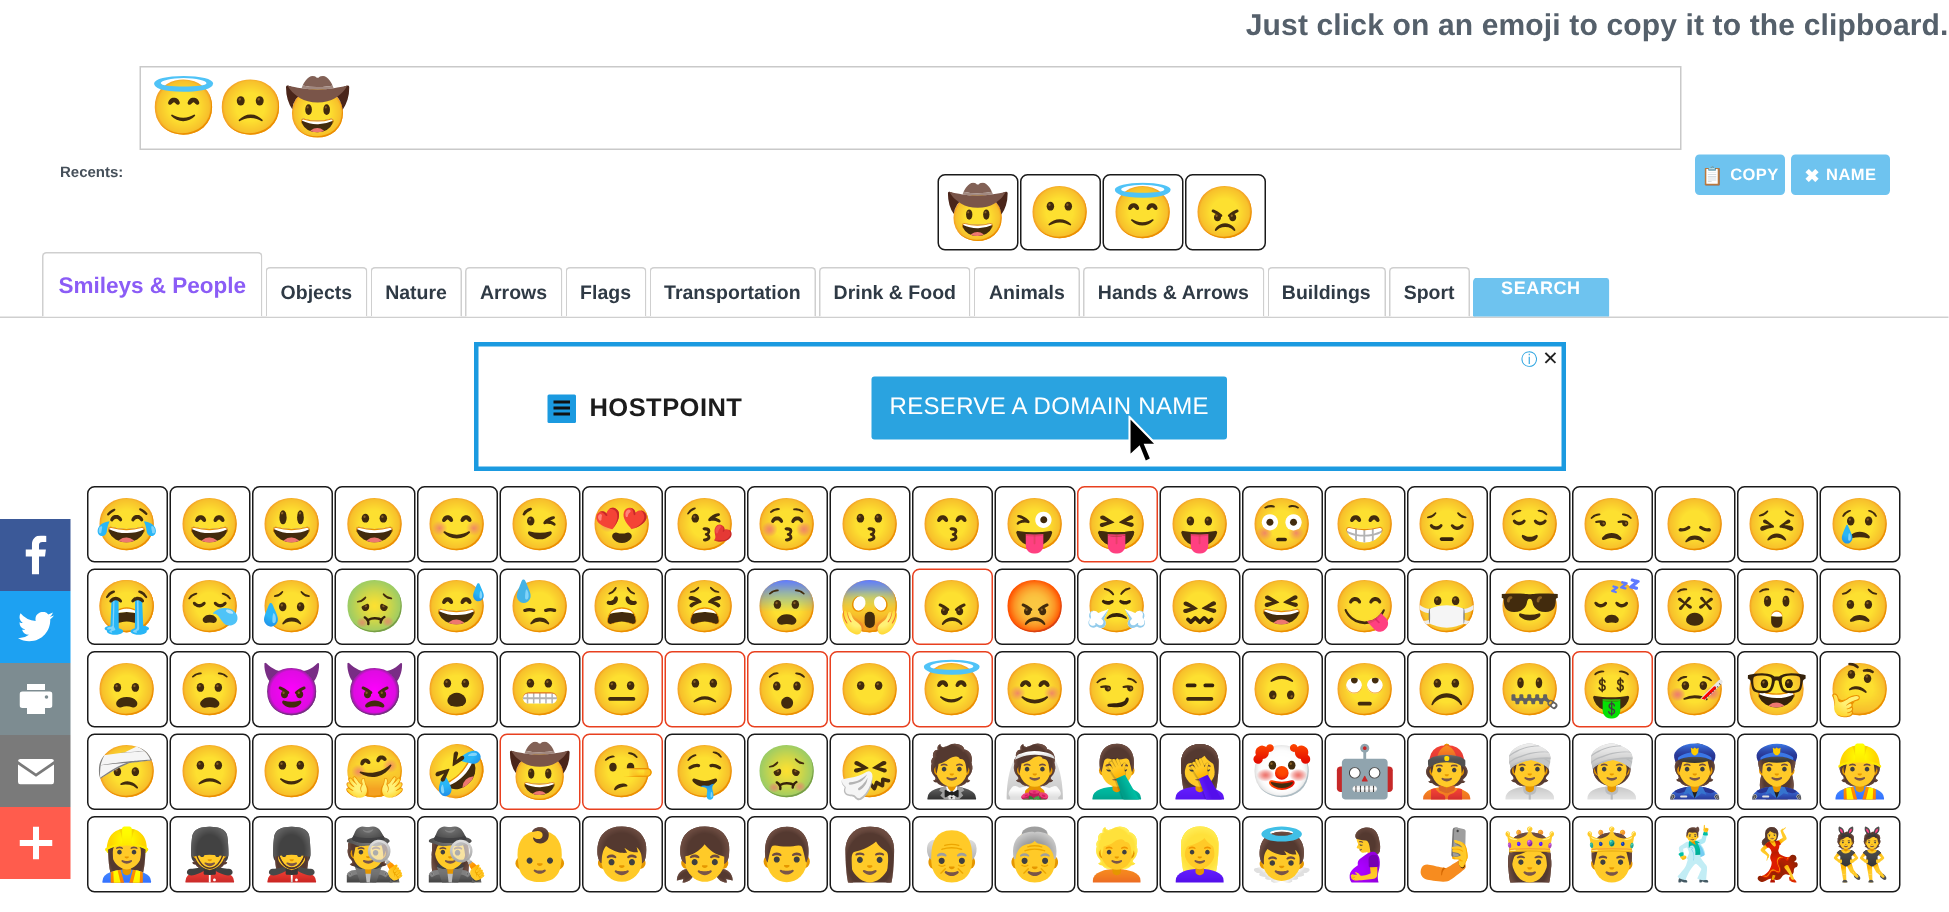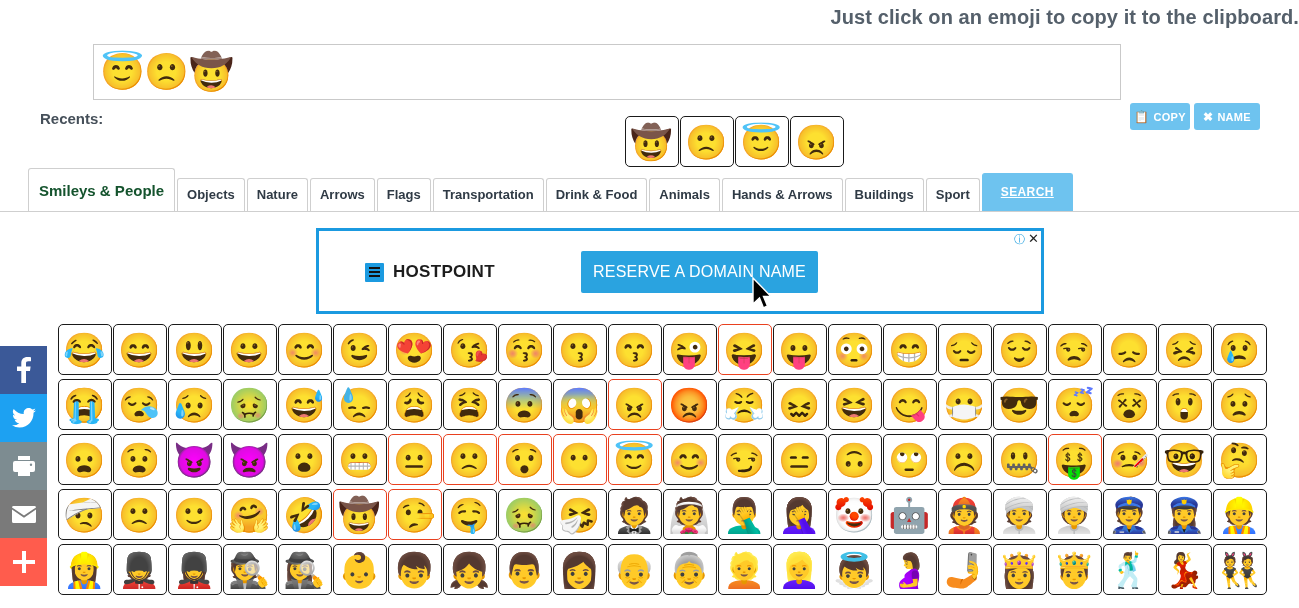--- a/index.html
+++ b/index.html
@@ -59,21 +59,21 @@
     padding: 0 9px;
   }
   .btn-copy { left: 1130px; width: 60px; }
   .btn-clear { left: 1194px; width: 66px; }
   .btn-ico { font-size: 12px; line-height: 1; }
 
   
   .recents-label {
     position: absolute;
     left: 40px; top: 110px;
-    font-size: 15px; font-weight: bold; color: #46505a;
+    font-size: 10px; font-weight: bold; color: #46505a;
   }
   .recents-strip {
     position: absolute;
     left: 625px; top: 116px;
     display: flex; gap: 1px;
   }
 
   
   .cell {
     width: 54px; height: 51px;
@@ -104,32 +104,31 @@
     padding: 9px 9px 10px 9px;
     margin-right: 2px;
     border-radius: 3px 3px 0 0;
     cursor: pointer;
     white-space: nowrap;
     line-height: 1;
   }
   .tab.active {
     font-size: 15px;
     padding: 14px 10px 13px 10px;
-    color: #14532d;
+    color: #8b5cf6;
     position: relative;
     z-index: 3;
   }
   .tab.search {
     background: #6ec3ef;
     color: #ffffff;
     border-color: #6ec3ef;
     font-size: 12px;
     letter-spacing: .4px;
-    padding: 12px 18px 13px 18px;
-    text-decoration: underline;
+    padding: 0 18px 13px 18px;
   }
 
   
   .ad {
     position: absolute;
     left: 316px; top: 228px;
     width: 728px; height: 86px;
     border: 3px solid #1b9ae0;
     background: #ffffff;
     overflow: hidden;

